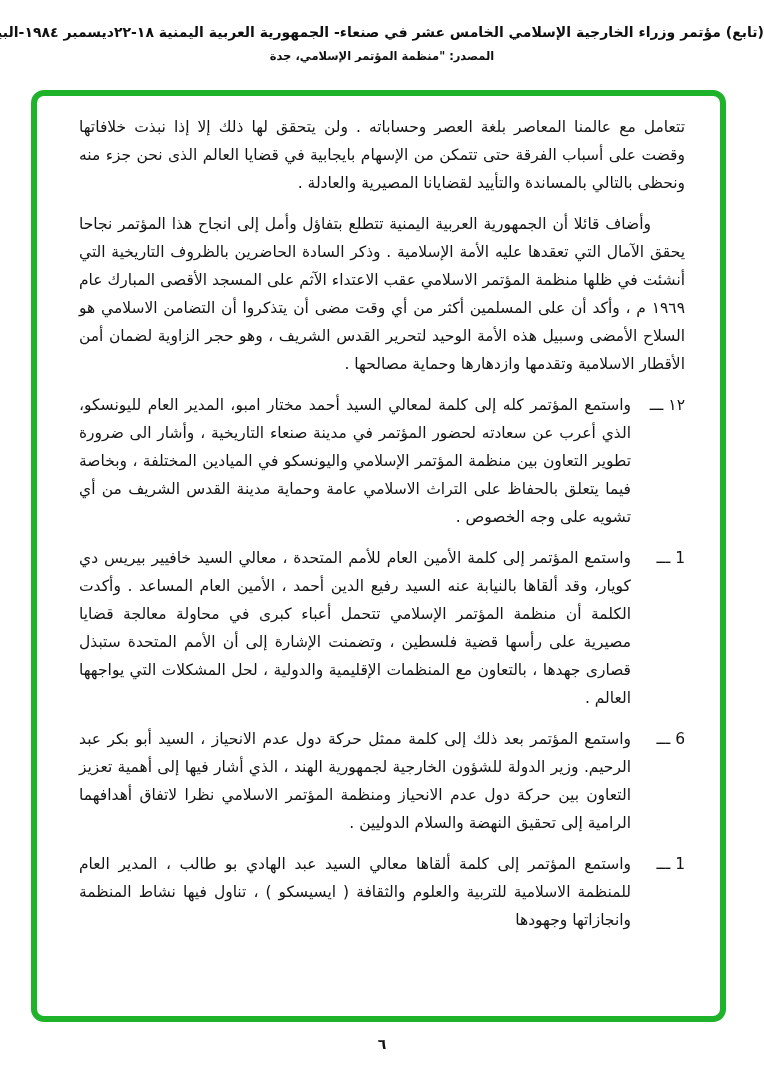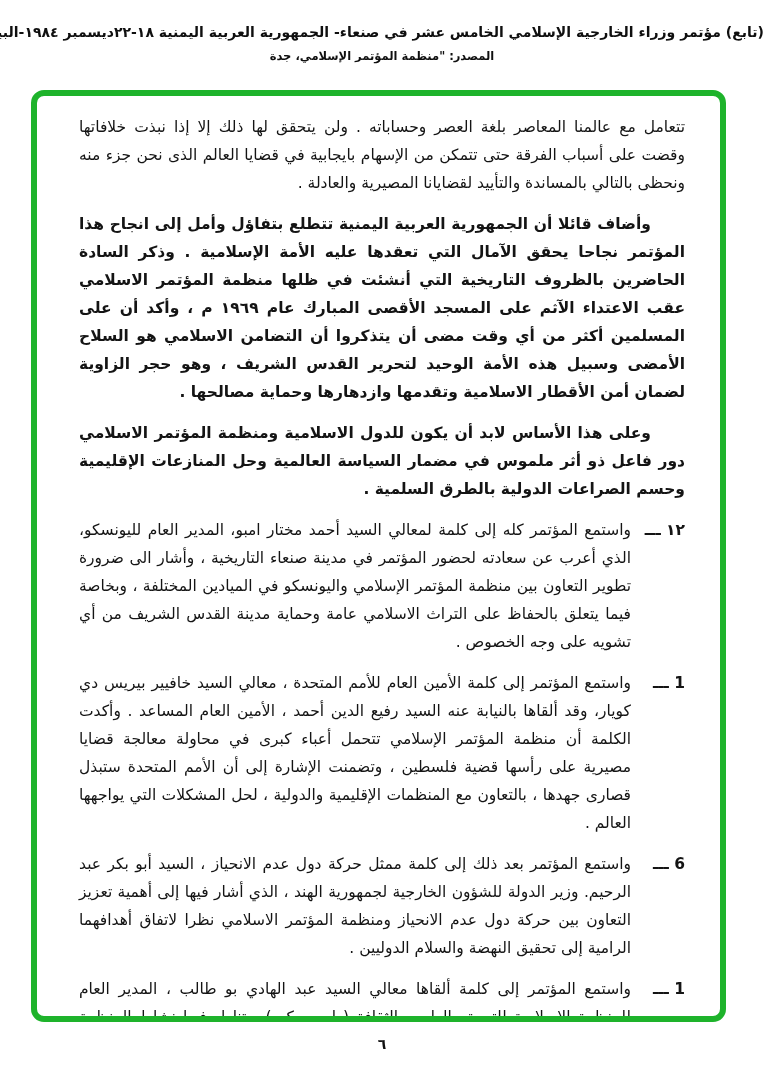--- a/index.html
+++ b/index.html
@@ -16,42 +16,41 @@
   .frame{
     position:absolute;left:31px;top:90px;width:695px;height:932px;
     border:6px solid #1eb32b;border-radius:13px;box-sizing:border-box;background:#ffffff;
   }
   .content{
     position:absolute;top:0;left:0;right:0;bottom:0;
     padding:17px 35px 8px 42px;direction:rtl;text-align:justify;
     font-size:15.5px;line-height:28px;overflow:hidden;color:#141414;border-radius:13px;
   }
   .para{margin:0 0 13px 0;}
-  .para.indent{text-indent:34px;font-weight:bold;}
+  .para.indent{text-indent:34px;}
   .item{display:flex;margin:0 0 13px 0;}
-  .item .num{flex:0 0 54px;white-space:nowrap;font-weight:bold;}
+  .item .num{flex:0 0 54px;white-space:nowrap;}
   .item .txt{flex:1 1 auto;text-align:justify;}
   .page-number{
     position:absolute;top:1036px;left:0;width:764px;text-align:center;
     font-size:14px;font-weight:bold;color:#101010;
   }
 </style>
 </head>
 <body>
 
 <div class="header">
   <div class="h1">(تابع) مؤتمر وزراء الخارجية الإسلامي الخامس عشر في صنعاء- الجمهورية العربية اليمنية ١٨-٢٢ديسمبر ١٩٨٤-البيان الختامي</div>
   <div class="h2">المصدر: "منظمة المؤتمر الإسلامي، جدة</div>
 </div>
 
 <div class="frame">
   <div class="content">
       <p class="para">تتعامل مع عالمنا المعاصر بلغة العصر وحساباته . ولن يتحقق لها ذلك إلا إذا نبذت خلافاتها وقضت على أسباب الفرقة حتى تتمكن من الإسهام بايجابية في قضايا العالم الذى نحن جزء منه ونحظى بالتالي بالمساندة والتأييد لقضايانا المصيرية والعادلة .</p>
       <p class="para indent">وأضاف قائلا أن الجمهورية العربية اليمنية تتطلع بتفاؤل وأمل إلى انجاح هذا المؤتمر نجاحا يحقق الآمال التي تعقدها عليه الأمة الإسلامية . وذكر السادة الحاضرين بالظروف التاريخية التي أنشئت في ظلها منظمة المؤتمر الاسلامي عقب الاعتداء الآثم على المسجد الأقصى المبارك عام ١٩٦٩ م ، وأكد أن على المسلمين أكثر من أي وقت مضى أن يتذكروا أن التضامن الاسلامي هو السلاح الأمضى وسبيل هذه الأمة الوحيد لتحرير القدس الشريف ، وهو حجر الزاوية لضمان أمن الأقطار الاسلامية وتقدمها وازدهارها وحماية مصالحها .</p>
-      <p class="para indent">وعلى هذا الأساس لابد أن يكون للدول الاسلامية ومنظمة المؤتمر الاسلامي دور فاعل ذو أثر ملموس في مضمار السياسة العالمية وحل المنازعات الإقليمية وحسم الصراعات الدولية بالطرق السلمية .</p>
       <div class="item">
         <span class="num">١٢ ـــ</span>
         <span class="txt">واستمع المؤتمر كله إلى كلمة لمعالي السيد أحمد مختار امبو، المدير العام لليونسكو، الذي أعرب عن سعادته لحضور المؤتمر في مدينة صنعاء التاريخية ، وأشار الى ضرورة تطوير التعاون بين منظمة المؤتمر الإسلامي واليونسكو في الميادين المختلفة ، وبخاصة فيما يتعلق بالحفاظ على التراث الاسلامي عامة وحماية مدينة القدس الشريف من أي تشويه على وجه الخصوص .</span>
       </div>
       <div class="item">
         <span class="num">1 ـــ</span>
         <span class="txt">واستمع المؤتمر إلى كلمة الأمين العام للأمم المتحدة ، معالي السيد خافيير بيريس دي كويار، وقد ألقاها بالنيابة عنه السيد رفيع الدين أحمد ، الأمين العام المساعد . وأكدت الكلمة أن منظمة المؤتمر الإسلامي تتحمل أعباء كبرى في محاولة معالجة قضايا مصيرية على رأسها قضية فلسطين ، وتضمنت الإشارة إلى أن الأمم المتحدة ستبذل قصارى جهدها ، بالتعاون مع المنظمات الإقليمية والدولية ، لحل المشكلات التي يواجهها العالم .</span>
       </div>
       <div class="item">
         <span class="num">6 ـــ</span>

